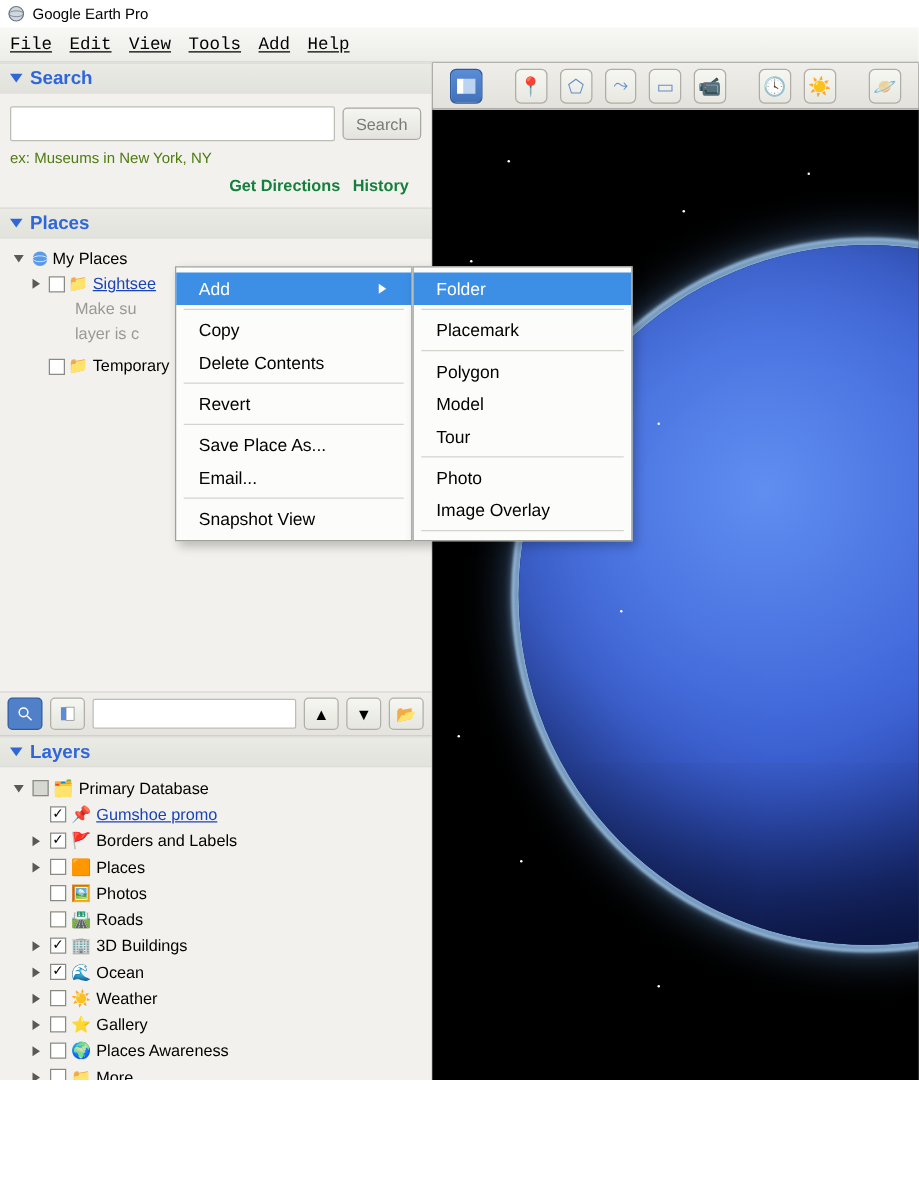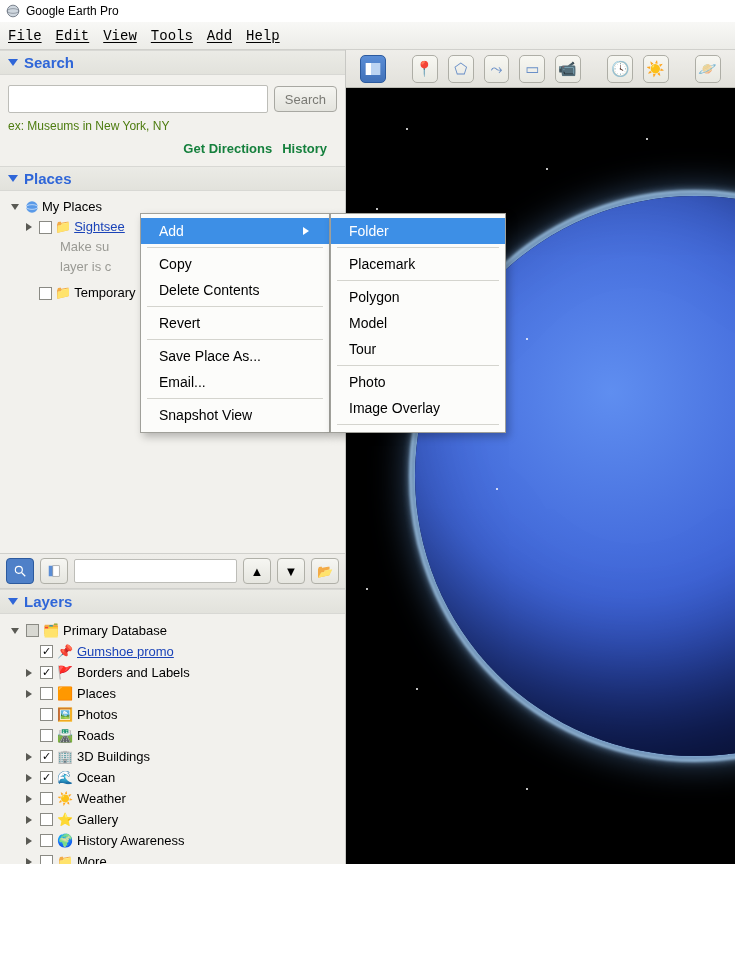--- a/index.html
+++ b/index.html
@@ -382,21 +382,21 @@
             <span class="cb"></span>
             <span class="layer-icon">⭐</span>
             <span>Gallery</span>
           </div>
           <div class="layer-row" style="padding-left: 20px;">
             <span class="tree-indent">
               <span class="tri-closed"></span>
             </span>
             <span class="cb"></span>
             <span class="layer-icon">🌍</span>
-            <span>History Awareness</span>
+            <span>Places Awareness</span>
           </div>
           <div class="layer-row" style="padding-left: 20px;">
             <span class="tree-indent">
               <span class="tri-closed"></span>
             </span>
             <span class="cb"></span>
             <span class="layer-icon">📁</span>
             <span>More</span>
           </div>
           <div class="layer-row" style="padding-left: 20px;">

